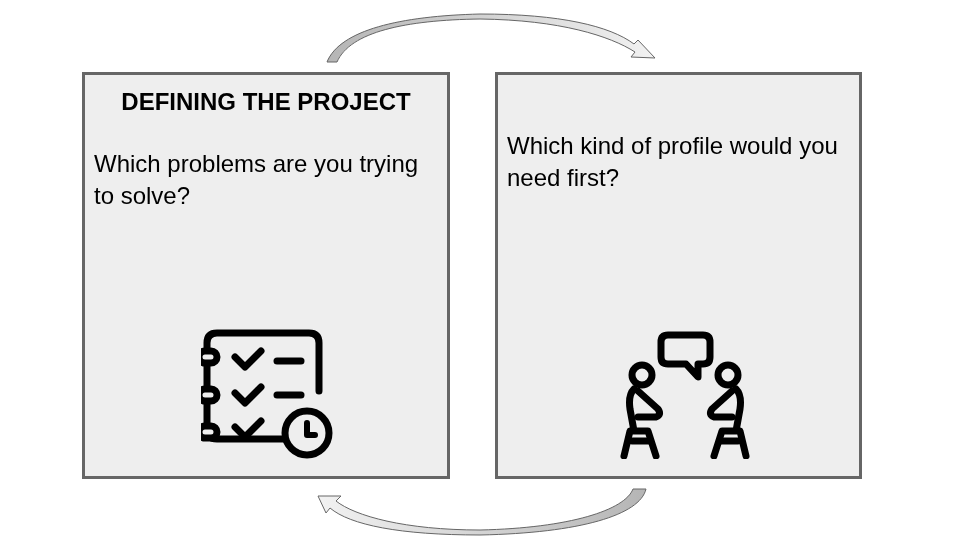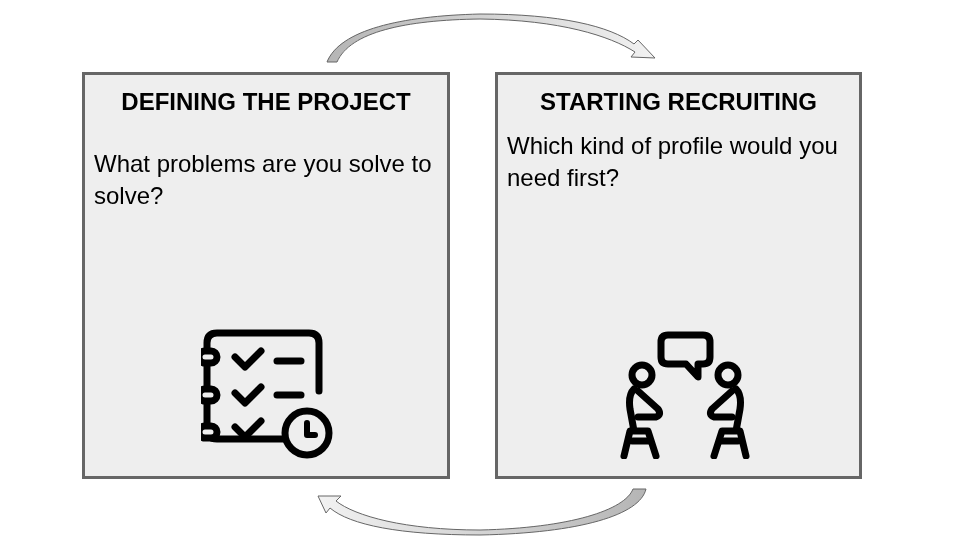--- a/index.html
+++ b/index.html
@@ -27,40 +27,39 @@
     </linearGradient>
   </defs>
 
   <path d="M327,62 C340,30 400,16 480,14 C560,14 610,26 634,44 L638,40 L655,58 L631,57 L635,52 C610,36 560,20 480,19 C405,20 350,32 337,62 Z" fill="url(#gTop)" stroke="#666" stroke-width="1"></path>
 
   <path d="M646,489 C640,515 580,533 480,535 C400,535 350,525 330,508 L326,513 L318,496 L341,496 L336,501 C355,516 405,530 480,530 C570,528 625,510 633,489 Z" fill="url(#gBot)" stroke="#666" stroke-width="1"></path>
 </svg>
 
 <div class="box" id="box-left">
   <div class="title">DEFINING THE PROJECT</div>
-  <p class="para" style="top:73px;width:340px;">What problems are you solve to solve?</p>
+  <p class="para" style="top:73px;width:340px;">Which problems are you trying to solve?</p>
   <div class="icon" style="left:116px;top:254px;">
     <svg width="132" height="130" viewBox="0 0 132 130" fill="none" stroke="#000" stroke-width="7" stroke-linecap="round" stroke-linejoin="round">
       <path d="M88,110 L16,110 Q6,110 6,100 L6,14 Q6,4 16,4 L108,4 Q118,4 118,14 L118,62"></path>
       <rect x="-2" y="22" width="18" height="12" rx="6" fill="#eeeeee"></rect>
       <rect x="-2" y="60" width="18" height="12" rx="6" fill="#eeeeee"></rect>
       <rect x="-2" y="97" width="18" height="12" rx="6" fill="#eeeeee"></rect>
       <path d="M34,28 L44,38 L60,22"></path>
       <path d="M34,64 L44,74 L60,58"></path>
       <path d="M34,98 L44,108 L60,92"></path>
       <path d="M76,32 L100,32"></path>
       <path d="M76,66 L100,66"></path>
       <circle cx="106" cy="104" r="22" fill="#eeeeee"></circle>
       <path d="M106,94 L106,106 L114,106" stroke-width="6"></path>
     </svg>
   </div>
 </div>
 
 <div class="box" id="box-right">
-  <div class="title">STARTING RECRUITING</div>
   <p class="para" style="top:55px;width:340px;">Which kind of profile would you need first?</p>
   <div class="icon" style="left:120px;top:254px;">
     <svg width="140" height="130" viewBox="0 0 140 130" fill="none" stroke="#000" stroke-width="7" stroke-linecap="round" stroke-linejoin="round">
       <path d="M50,6 L85,6 Q92,6 92,13 L92,28 Q92,35 85,35 L80,35 L80,48 L68,35 L50,35 Q43,35 43,28 L43,13 Q43,6 50,6 Z"></path>
       <circle cx="24" cy="46" r="10"></circle>
       <path d="M16,60 Q10,66 12,80 L16,102 L30,102 L38,127"></path>
       <path d="M20,62 L40,80 Q44,86 38,88 L20,88"></path>
       <path d="M12,102 L6,127"></path>
       <path d="M14,112 L32,112"></path>
       <circle cx="110" cy="46" r="10"></circle>

